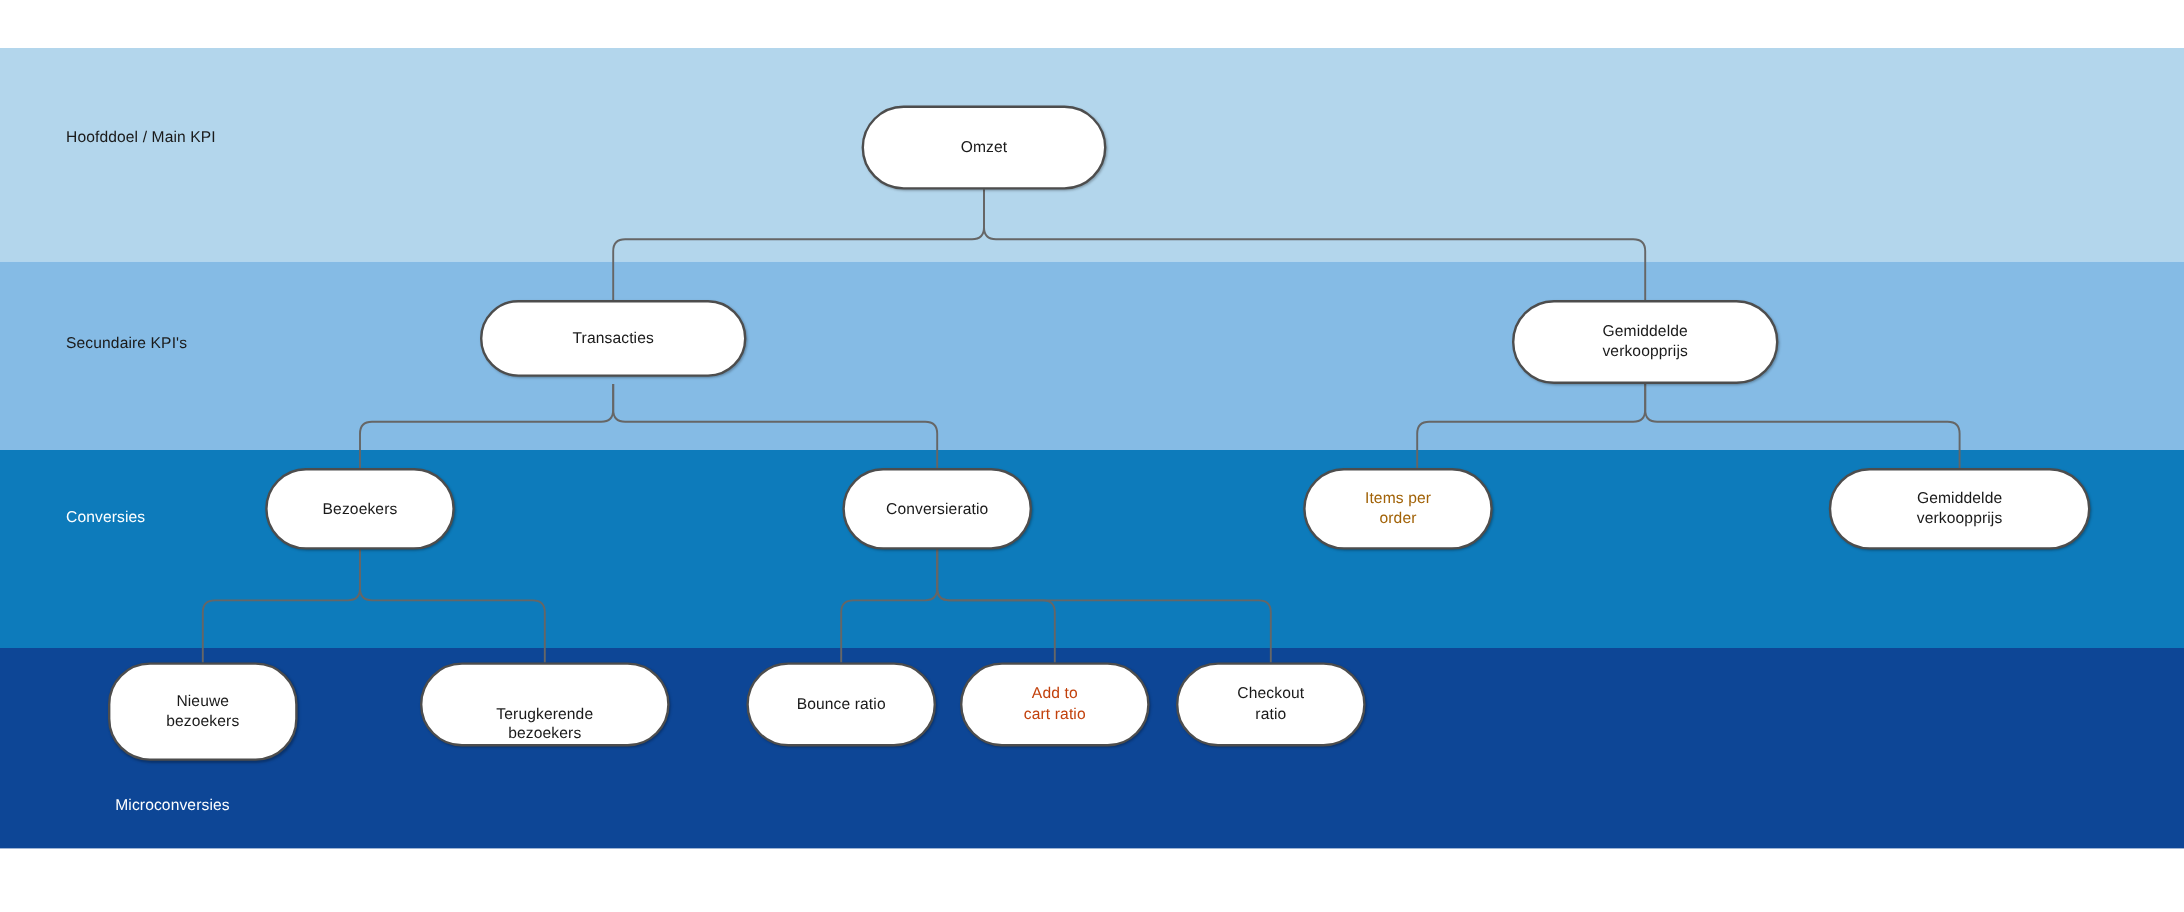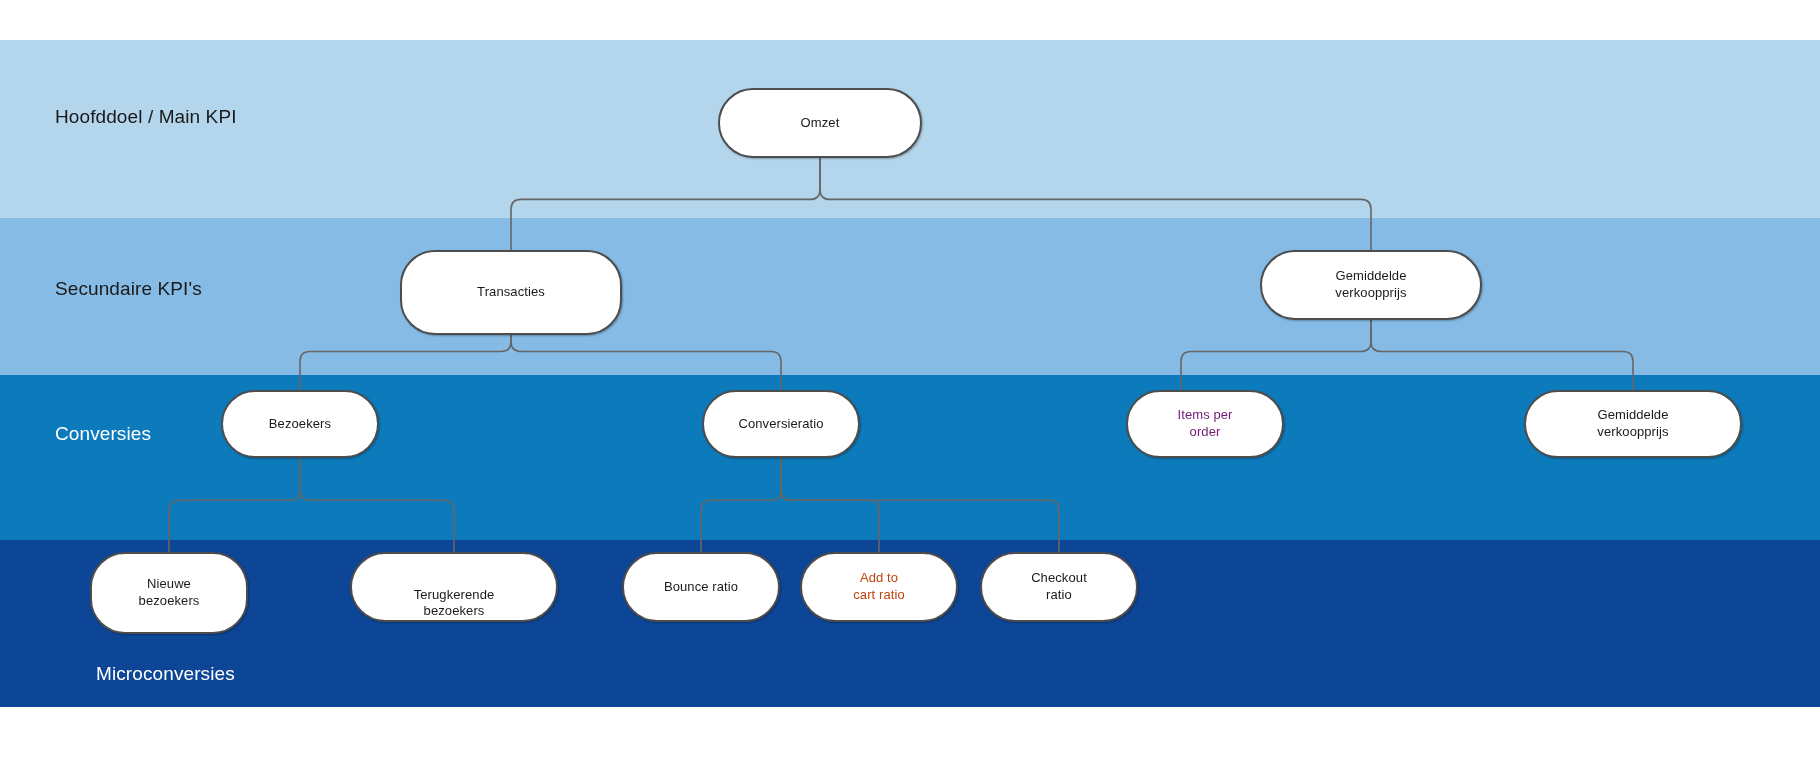--- a/index.html
+++ b/index.html
@@ -19,21 +19,21 @@
     background: #ffffff;
     overflow: hidden;
   }
   .band {
     position: absolute;
     left: 0;
     right: 0;
   }
   .band-label {
     position: absolute;
-    font-size: 19px;
+    font-size: 13px;
     line-height: 1.2;
     white-space: nowrap;
     letter-spacing: 0.1px;
   }
   #edges {
     position: absolute;
     left: 0;
     top: 0;
     width: 1820px;
     height: 760px;
@@ -82,42 +82,42 @@
       <path d="M 781 458 L 781 490.3 Q 781 500.3 771 500.3 L 711 500.3 Q 701 500.3 701 510.3 L 701 552" fill="none" stroke="#666666" stroke-width="1.6"></path>
       <path d="M 781 458 L 781 490.3 Q 781 500.3 791 500.3 L 869 500.3 Q 879 500.3 879 510.3 L 879 552" fill="none" stroke="#666666" stroke-width="1.6"></path>
       <path d="M 781 458 L 781 490.3 Q 781 500.3 791 500.3 L 1049 500.3 Q 1059 500.3 1059 510.3 L 1059 552" fill="none" stroke="#666666" stroke-width="1.6"></path>
     </svg>
   <div id="nodes-layer">
       <div class="node" style="left: 718px; top: 88px; width: 204px; height: 70px; border-radius: 35px; border-color: rgb(77, 77, 77); background: rgb(255, 255, 255); color: rgb(26, 26, 26);">
         <div>
           <span>Omzet</span>
         </div>
       </div>
-      <div class="node" style="left: 400px; top: 250px; width: 222px; height: 85px; border-radius: 35px; border-color: rgb(77, 77, 77); background: rgb(255, 255, 255); color: rgb(26, 26, 26);">
+      <div class="node" style="left: 400px; top: 250px; width: 222px; height: 64px; border-radius: 35px; border-color: rgb(77, 77, 77); background: rgb(255, 255, 255); color: rgb(26, 26, 26);">
         <div>
           <span>Transacties</span>
         </div>
       </div>
       <div class="node" style="left: 1260px; top: 250px; width: 222px; height: 70px; border-radius: 35px; border-color: rgb(77, 77, 77); background: rgb(255, 255, 255); color: rgb(26, 26, 26);">
         <div>
           <span>Gemiddelde</span>
           <span>verkoopprijs</span>
         </div>
       </div>
       <div class="node" style="left: 221px; top: 390px; width: 158px; height: 68px; border-radius: 34px; border-color: rgb(77, 77, 77); background: rgb(255, 255, 255); color: rgb(26, 26, 26);">
         <div>
           <span>Bezoekers</span>
         </div>
       </div>
       <div class="node" style="left: 702px; top: 390px; width: 158px; height: 68px; border-radius: 34px; border-color: rgb(77, 77, 77); background: rgb(255, 255, 255); color: rgb(26, 26, 26);">
         <div>
           <span>Conversieratio</span>
         </div>
       </div>
-      <div class="node" style="left: 1126px; top: 390px; width: 158px; height: 68px; border-radius: 34px; border-color: rgb(77, 77, 77); background: rgb(255, 255, 255); color: #701a75;">
+      <div class="node" style="left: 1086px; top: 390px; width: 158px; height: 68px; border-radius: 34px; border-color: rgb(77, 77, 77); background: rgb(255, 255, 255); color: #a16207;">
         <div>
           <span>Items per</span>
           <span>order</span>
         </div>
       </div>
       <div class="node" style="left: 1524px; top: 390px; width: 218px; height: 68px; border-radius: 34px; border-color: rgb(77, 77, 77); background: rgb(255, 255, 255); color: rgb(26, 26, 26);">
         <div>
           <span>Gemiddelde</span>
           <span>verkoopprijs</span>
         </div>

